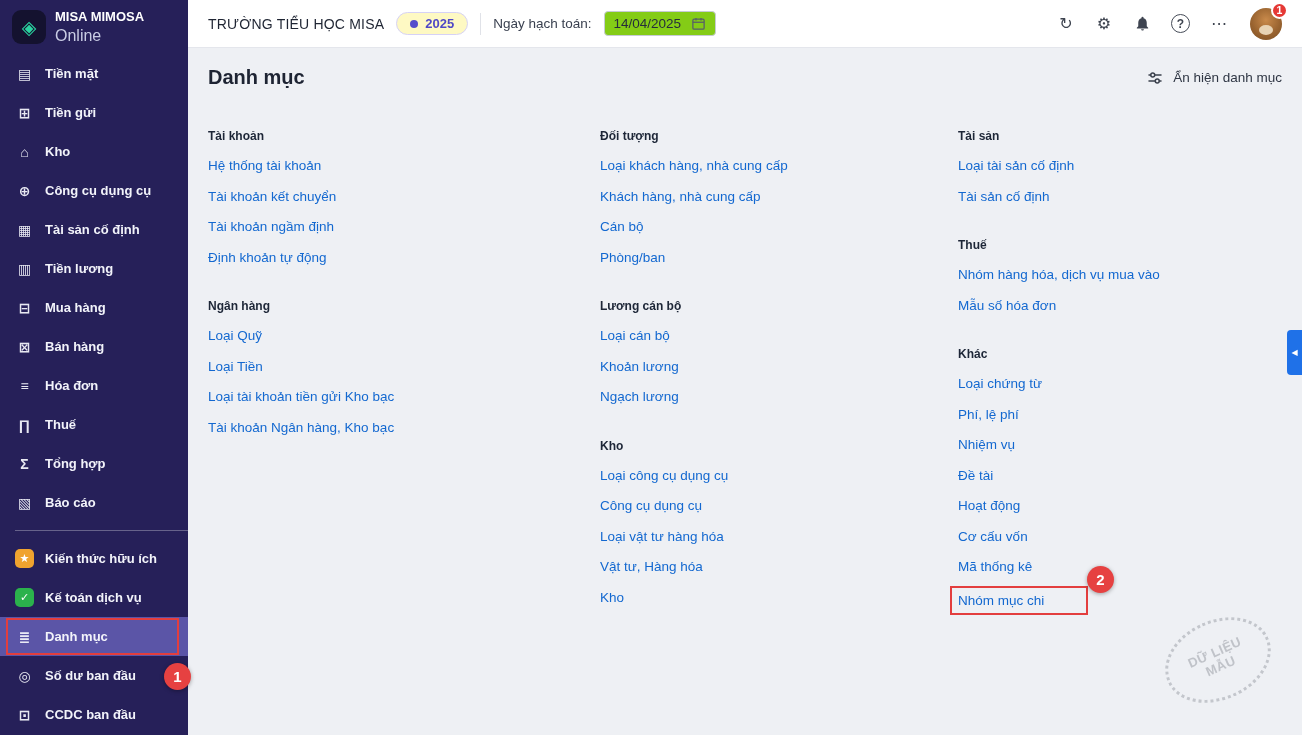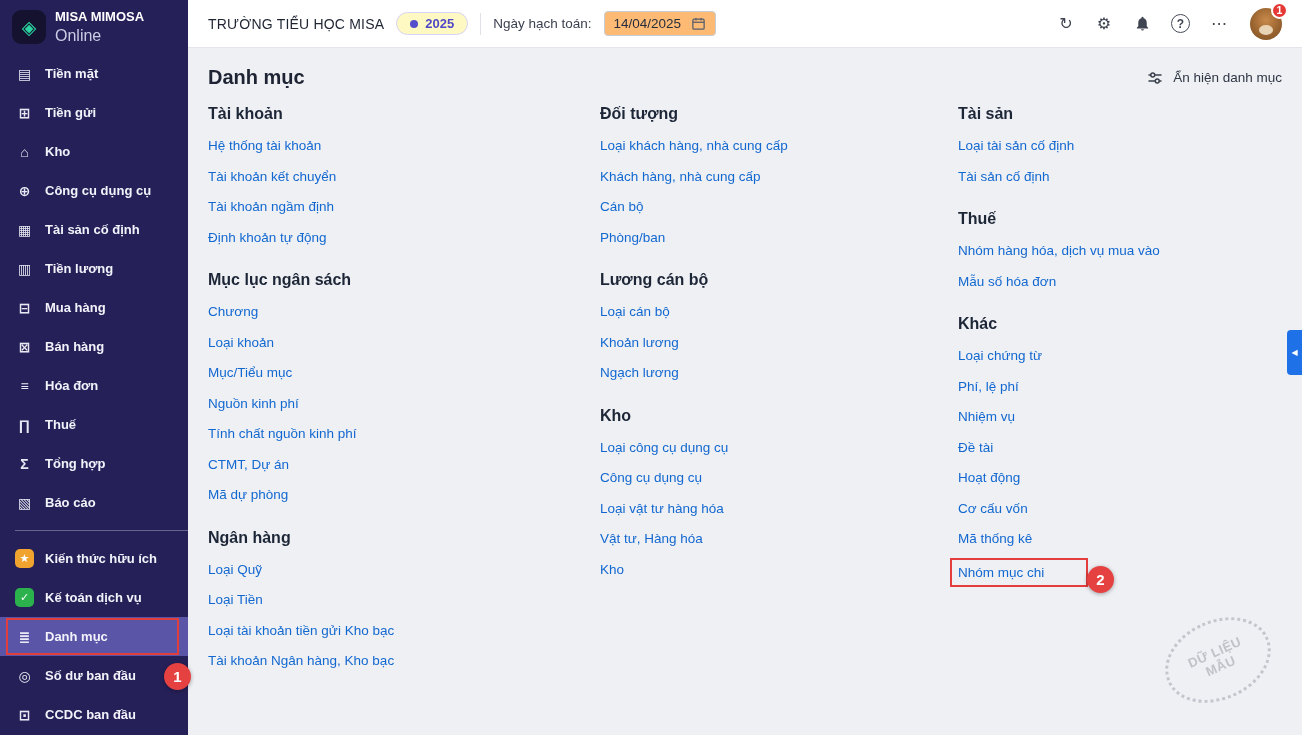--- a/index.html
+++ b/index.html
@@ -25,38 +25,38 @@
   .side-divider { height:1px; background:rgba(255,255,255,.3); margin:8px 0 8px 15px; }
 
   
   .main { flex:1; display:flex; flex-direction:column; min-width:0; }
   .topbar { height:48px; background:#fff; border-bottom:1px solid #e4e6ec; display:flex; align-items:center; padding:0 20px; gap:12px; flex-shrink:0; }
   .org { font-size:14px; font-weight:normal; color:#1f2533; letter-spacing:.2px; white-space:nowrap; }
   .year-pill { display:inline-flex; align-items:center; gap:7px; background:#fef9c3; border:1px solid #d6d2f6; color:#4f48c6; border-radius:14px; padding:3px 13px; font-size:13px; font-weight:bold; cursor:pointer; }
   .year-dot { width:8px; height:8px; border-radius:50%; background:#564ecb; }
   .vdiv { width:1px; height:22px; background:#e0e2e8; }
   .date-label { color:#3a4150; }
-  .date-input { display:flex; align-items:center; gap:10px; border:1px solid #c6cbd4; border-radius:4px; padding:4px 9px; background:#fdba74; color:#262d3c; cursor:text; }
+  .date-input { display:flex; align-items:center; gap:10px; border:1px solid #c6cbd4; border-radius:4px; padding:4px 9px; background:#84cc16; color:#262d3c; cursor:text; }
   .tb-spacer { flex:1; }
   .tb-icon { width:26px; height:26px; display:flex; align-items:center; justify-content:center; font-size:16px; color:#3e4450; cursor:pointer; flex-shrink:0; }
   .tb-icon.circle-q { width:19px; height:19px; border:1.6px solid #464c58; border-radius:50%; font-size:12px; font-weight:bold; margin:0 4px; }
   .avatar-wrap { position:relative; margin-left:6px; width:32px; height:32px; flex-shrink:0; }
   .avatar { width:32px; height:32px; border-radius:50%; background:radial-gradient(circle at 50% 38%, #c98a4b 0%, #9a6430 55%, #7c4e22 100%); position:relative; cursor:pointer; overflow:hidden; }
   .avatar::after { content:""; position:absolute; width:14px; height:10px; border-radius:50%; background:#e8d3b4; bottom:5px; left:9px; }
   .avatar-badge { position:absolute; top:-6px; right:-6px; min-width:17px; height:17px; border-radius:9px; background:#e53935; color:#fff; font-size:10.5px; font-weight:bold; display:flex; align-items:center; justify-content:center; border:2px solid #fff; padding:0 3px; z-index:2; }
 
   
   .content { flex:1; padding:14px 20px 0; position:relative; min-height:0; }
   .content-head { display:flex; align-items:center; justify-content:space-between; margin-bottom:10px; }
   .page-title { font-size:20px; font-weight:bold; color:#1e2433; margin:4px 0; }
   .toggle { display:flex; align-items:center; gap:9px; color:#2f3644; cursor:pointer; }
   .columns { display:flex; margin-top:6px; }
   .col-1 { width:392px; } .col-2 { width:358px; } .col-3 { flex:1; }
   .group { margin-bottom:16px; }
-  .group-title { font-weight:bold; color:#1d2637; margin-bottom:8px; padding-top:2px; font-size:16px; }
+  .group-title { font-weight:bold; color:#1d2637; margin-bottom:8px; padding-top:2px; font-size:12px;margin-top:24px; }
   .cat-link { display:table; color:#1368d0; line-height:30.5px; text-decoration:none; cursor:pointer; }
   .cat-link.highlighted { border:2px solid #e33e3e; line-height:25px; padding:0 42px 0 6px; margin:3px 0 3px -8px; }
 
   
   .badge-circle { position:absolute; width:27px; height:27px; border-radius:50%; background:#e64141; color:#fff; font-weight:bold; font-size:15px; display:flex; align-items:center; justify-content:center; box-shadow:0 1px 4px rgba(0,0,0,.35); z-index:20; }
   #ann1 { left:164px; top:663px; }
   #ann2 { left:1087px; top:566px; }
   .side-tab { position:absolute; right:0; top:330px; width:15px; height:45px; background:#1f71e8; color:#fff; border-radius:4px 0 0 4px; display:flex; align-items:center; justify-content:center; font-size:8px; cursor:pointer; z-index:15; }
   .watermark { position:absolute; left:1163px; top:620px; width:110px; height:80px; border:3px dotted #c3c6cc; border-radius:50%; transform:rotate(-24deg); display:flex; align-items:center; justify-content:center; text-align:center; color:#c0c3c9; font-weight:bold; font-size:13px; line-height:1.15; padding:8px; z-index:5; letter-spacing:.5px; }
 </style>
@@ -201,30 +201,20 @@
       <div class="columns" id="columns">
           <div class="col-1">
             <div class="group">
               <div class="group-title">Tài khoản</div>
               <a class="cat-link" href="#">Hệ thống tài khoản</a>
               <a class="cat-link" href="#">Tài khoản kết chuyển</a>
               <a class="cat-link" href="#">Tài khoản ngầm định</a>
               <a class="cat-link" href="#">Định khoản tự động</a>
             </div>
             <div class="group">
-              <div class="group-title">Mục lục ngân sách</div>
-              <a class="cat-link" href="#">Chương</a>
-              <a class="cat-link" href="#">Loại khoản</a>
-              <a class="cat-link" href="#">Mục/Tiểu mục</a>
-              <a class="cat-link" href="#">Nguồn kinh phí</a>
-              <a class="cat-link" href="#">Tính chất nguồn kinh phí</a>
-              <a class="cat-link" href="#">CTMT, Dự án</a>
-              <a class="cat-link" href="#">Mã dự phòng</a>
-            </div>
-            <div class="group">
               <div class="group-title">Ngân hàng</div>
               <a class="cat-link" href="#">Loại Quỹ</a>
               <a class="cat-link" href="#">Loại Tiền</a>
               <a class="cat-link" href="#">Loại tài khoản tiền gửi Kho bạc</a>
               <a class="cat-link" href="#">Tài khoản Ngân hàng, Kho bạc</a>
             </div>
           </div>
           <div class="col-2">
             <div class="group">
               <div class="group-title">Đối tượng</div>

